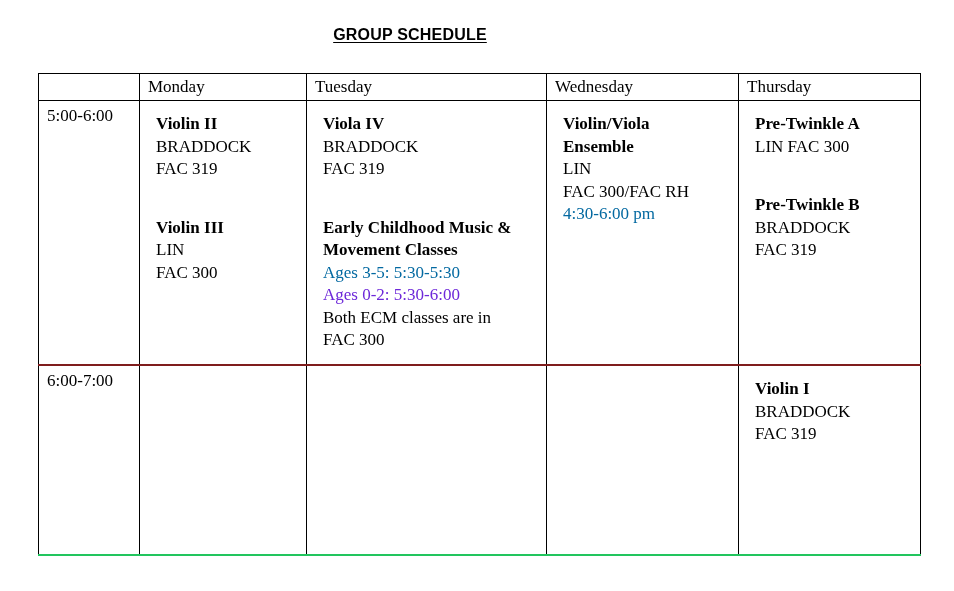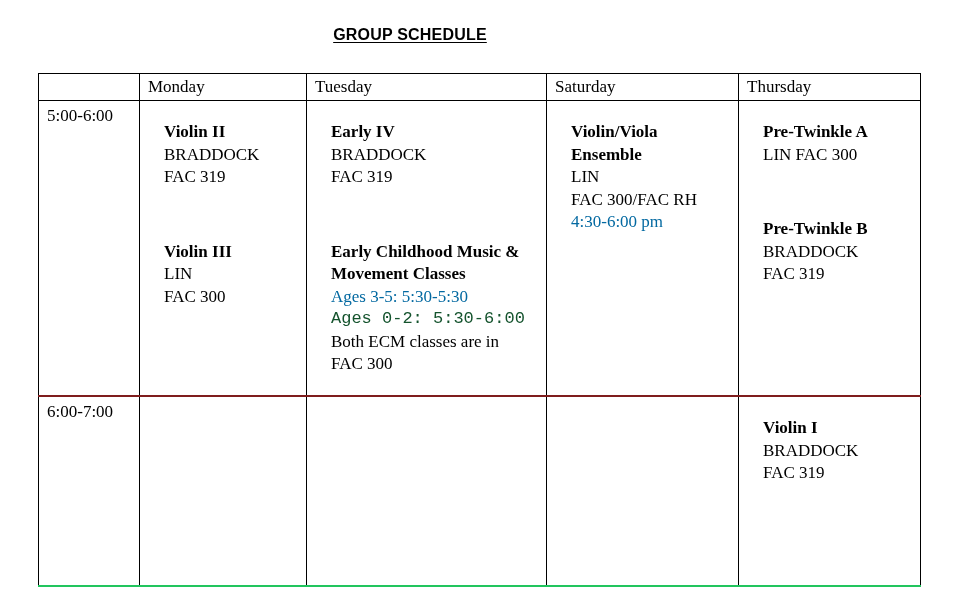--- a/index.html
+++ b/index.html
@@ -77,25 +77,25 @@
     white-space: nowrap;
   }
   .row-1 td { height: 255px; }
   .row-2 td { height: 180px; }
 
   
   .row-1 td { border-bottom: 2px solid #7f1d1d; }
   .row-2 td { border-bottom: 2px solid #22c55e; }
 
   
-  .blk { margin: 16px; }
+  .blk { margin: 8px; }
   .gap { height: 20px; }
   .b { font-weight: bold; }
   .blue { color: #0369a1; }
-  .purple { color: #14532d; font-family: Liberation Mono, monospace; }
+  .purple { color: #6d28d9; }
   .ln { display: block; white-space: nowrap; }
 </style>
 </head>
 <body>
 
 <div class="page">
 
   <div class="title-wrap">
     <span class="title">GROUP SCHEDULE</span>
   </div>
@@ -107,21 +107,21 @@
         <col class="c-tue">
         <col class="c-wed">
         <col class="c-thu">
     </colgroup>
     <tbody>
 
       <tr class="hdr-row">
         <td></td>
         <td>Monday</td>
         <td>Tuesday</td>
-        <td>Saturday</td>
+        <td>Wednesday</td>
         <td>Thursday</td>
       </tr>
 
       <tr class="row-1">
 
         <td class="time-cell">5:00-6:00</td>
 
         <td>
           <div class="blk">
             <span class="ln b">Violin II</span>
@@ -131,21 +131,21 @@
           <div class="gap"></div>
           <div class="blk">
             <span class="ln b">Violin III</span>
             <span class="ln">LIN</span>
             <span class="ln">FAC 300</span>
           </div>
         </td>
 
         <td>
           <div class="blk">
-            <span class="ln b">Early IV</span>
+            <span class="ln b">Viola IV</span>
             <span class="ln">BRADDOCK</span>
             <span class="ln">FAC 319</span>
           </div>
           <div class="gap"></div>
           <div class="blk">
             <span class="ln b">Early Childhood Music &amp;</span>
             <span class="ln b">Movement Classes</span>
             <span class="ln blue">Ages 3-5: 5:30-5:30</span>
             <span class="ln purple">Ages 0-2: 5:30-6:00</span>
             <span class="ln">Both ECM classes are in</span>

